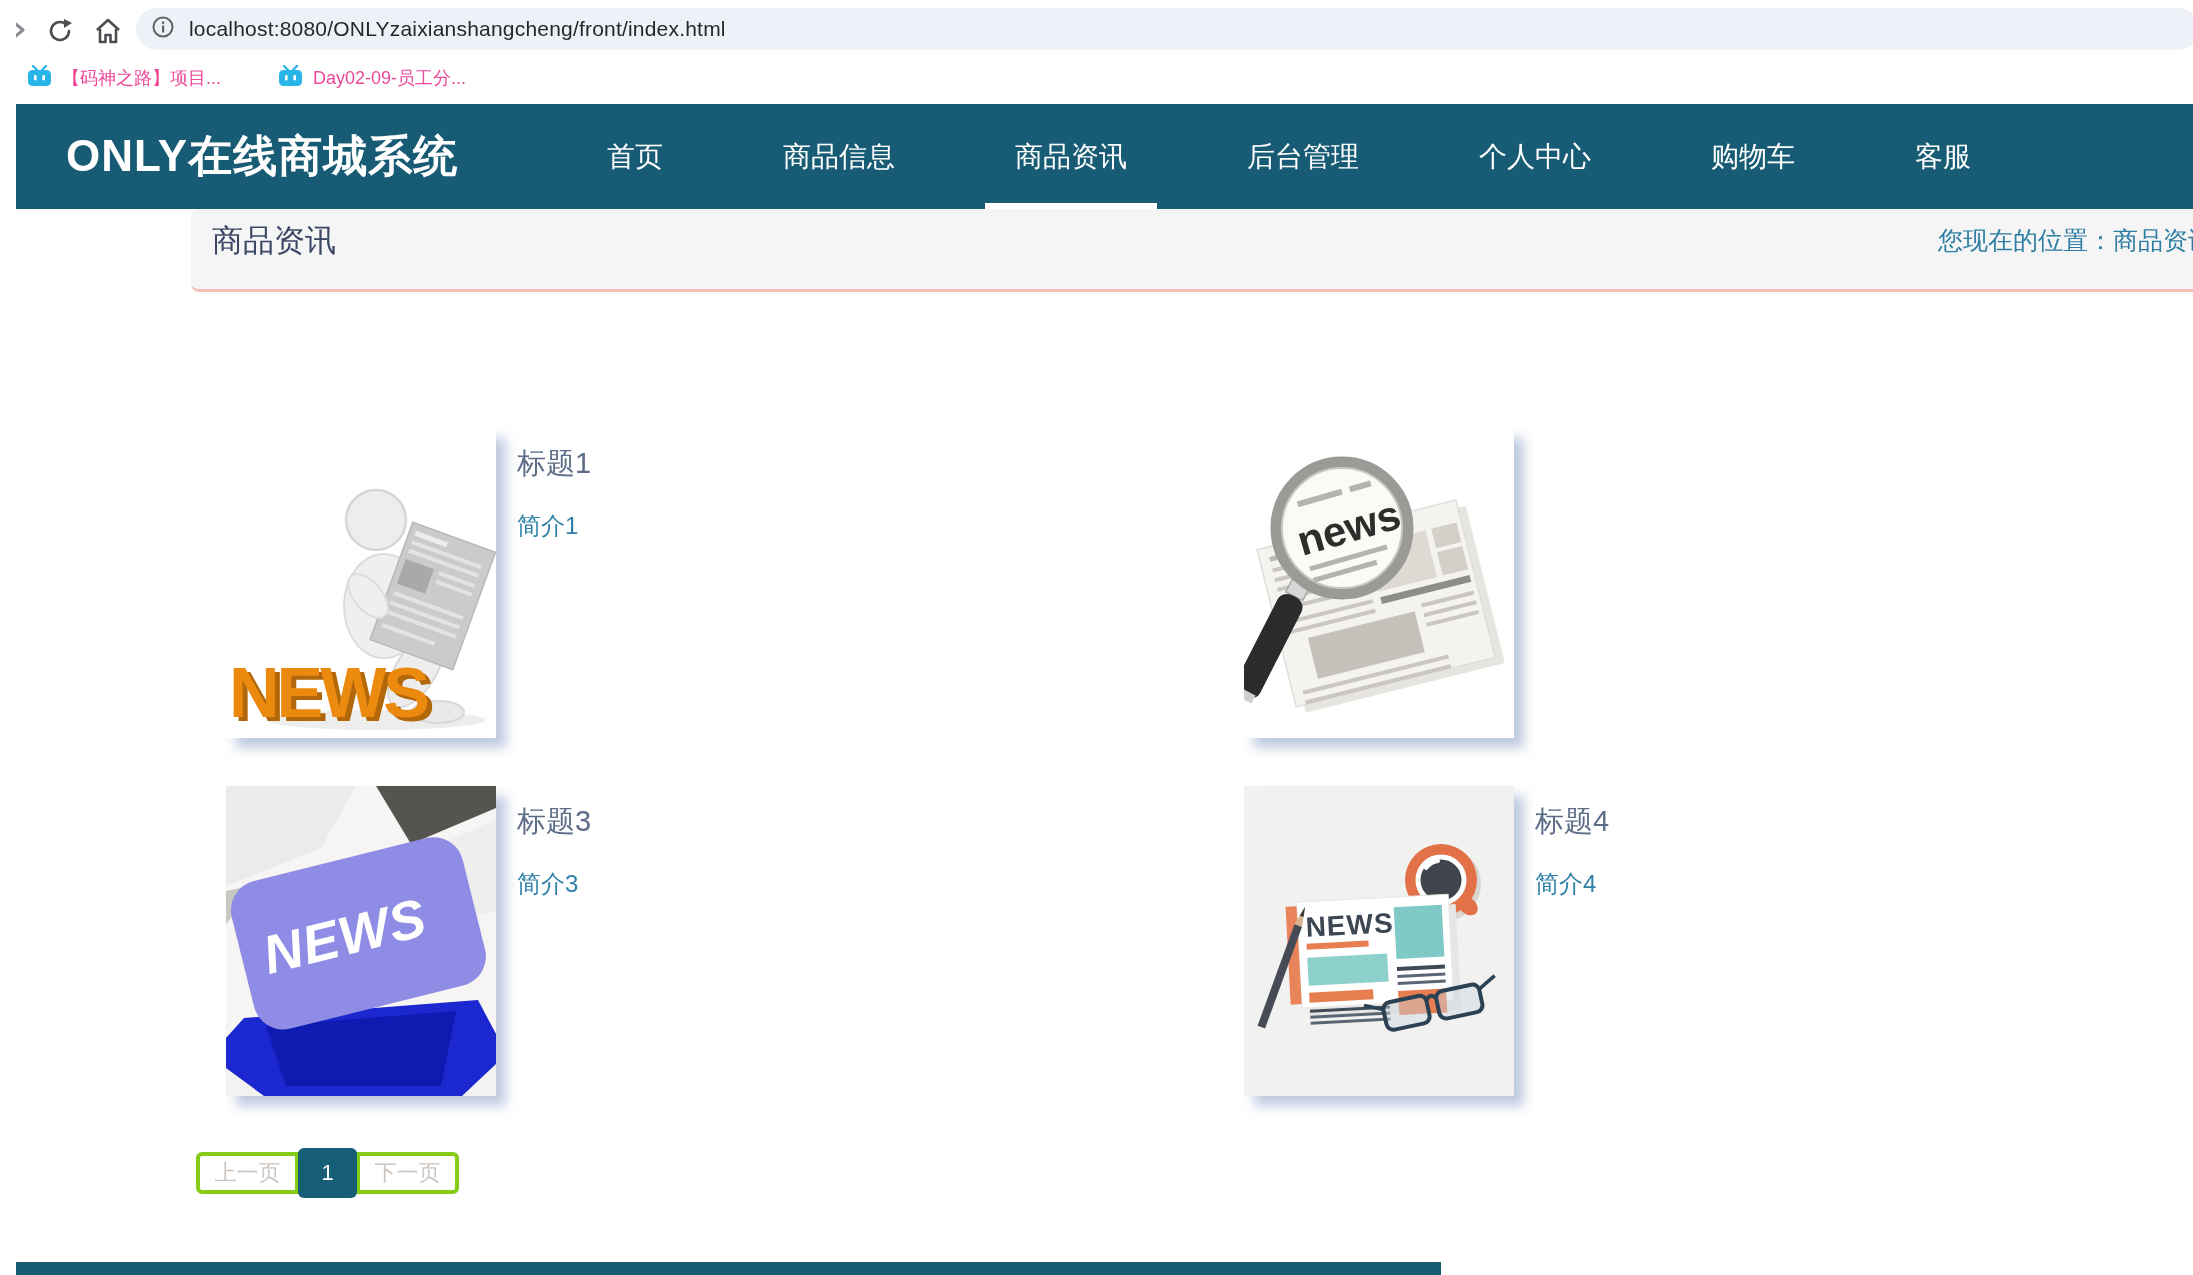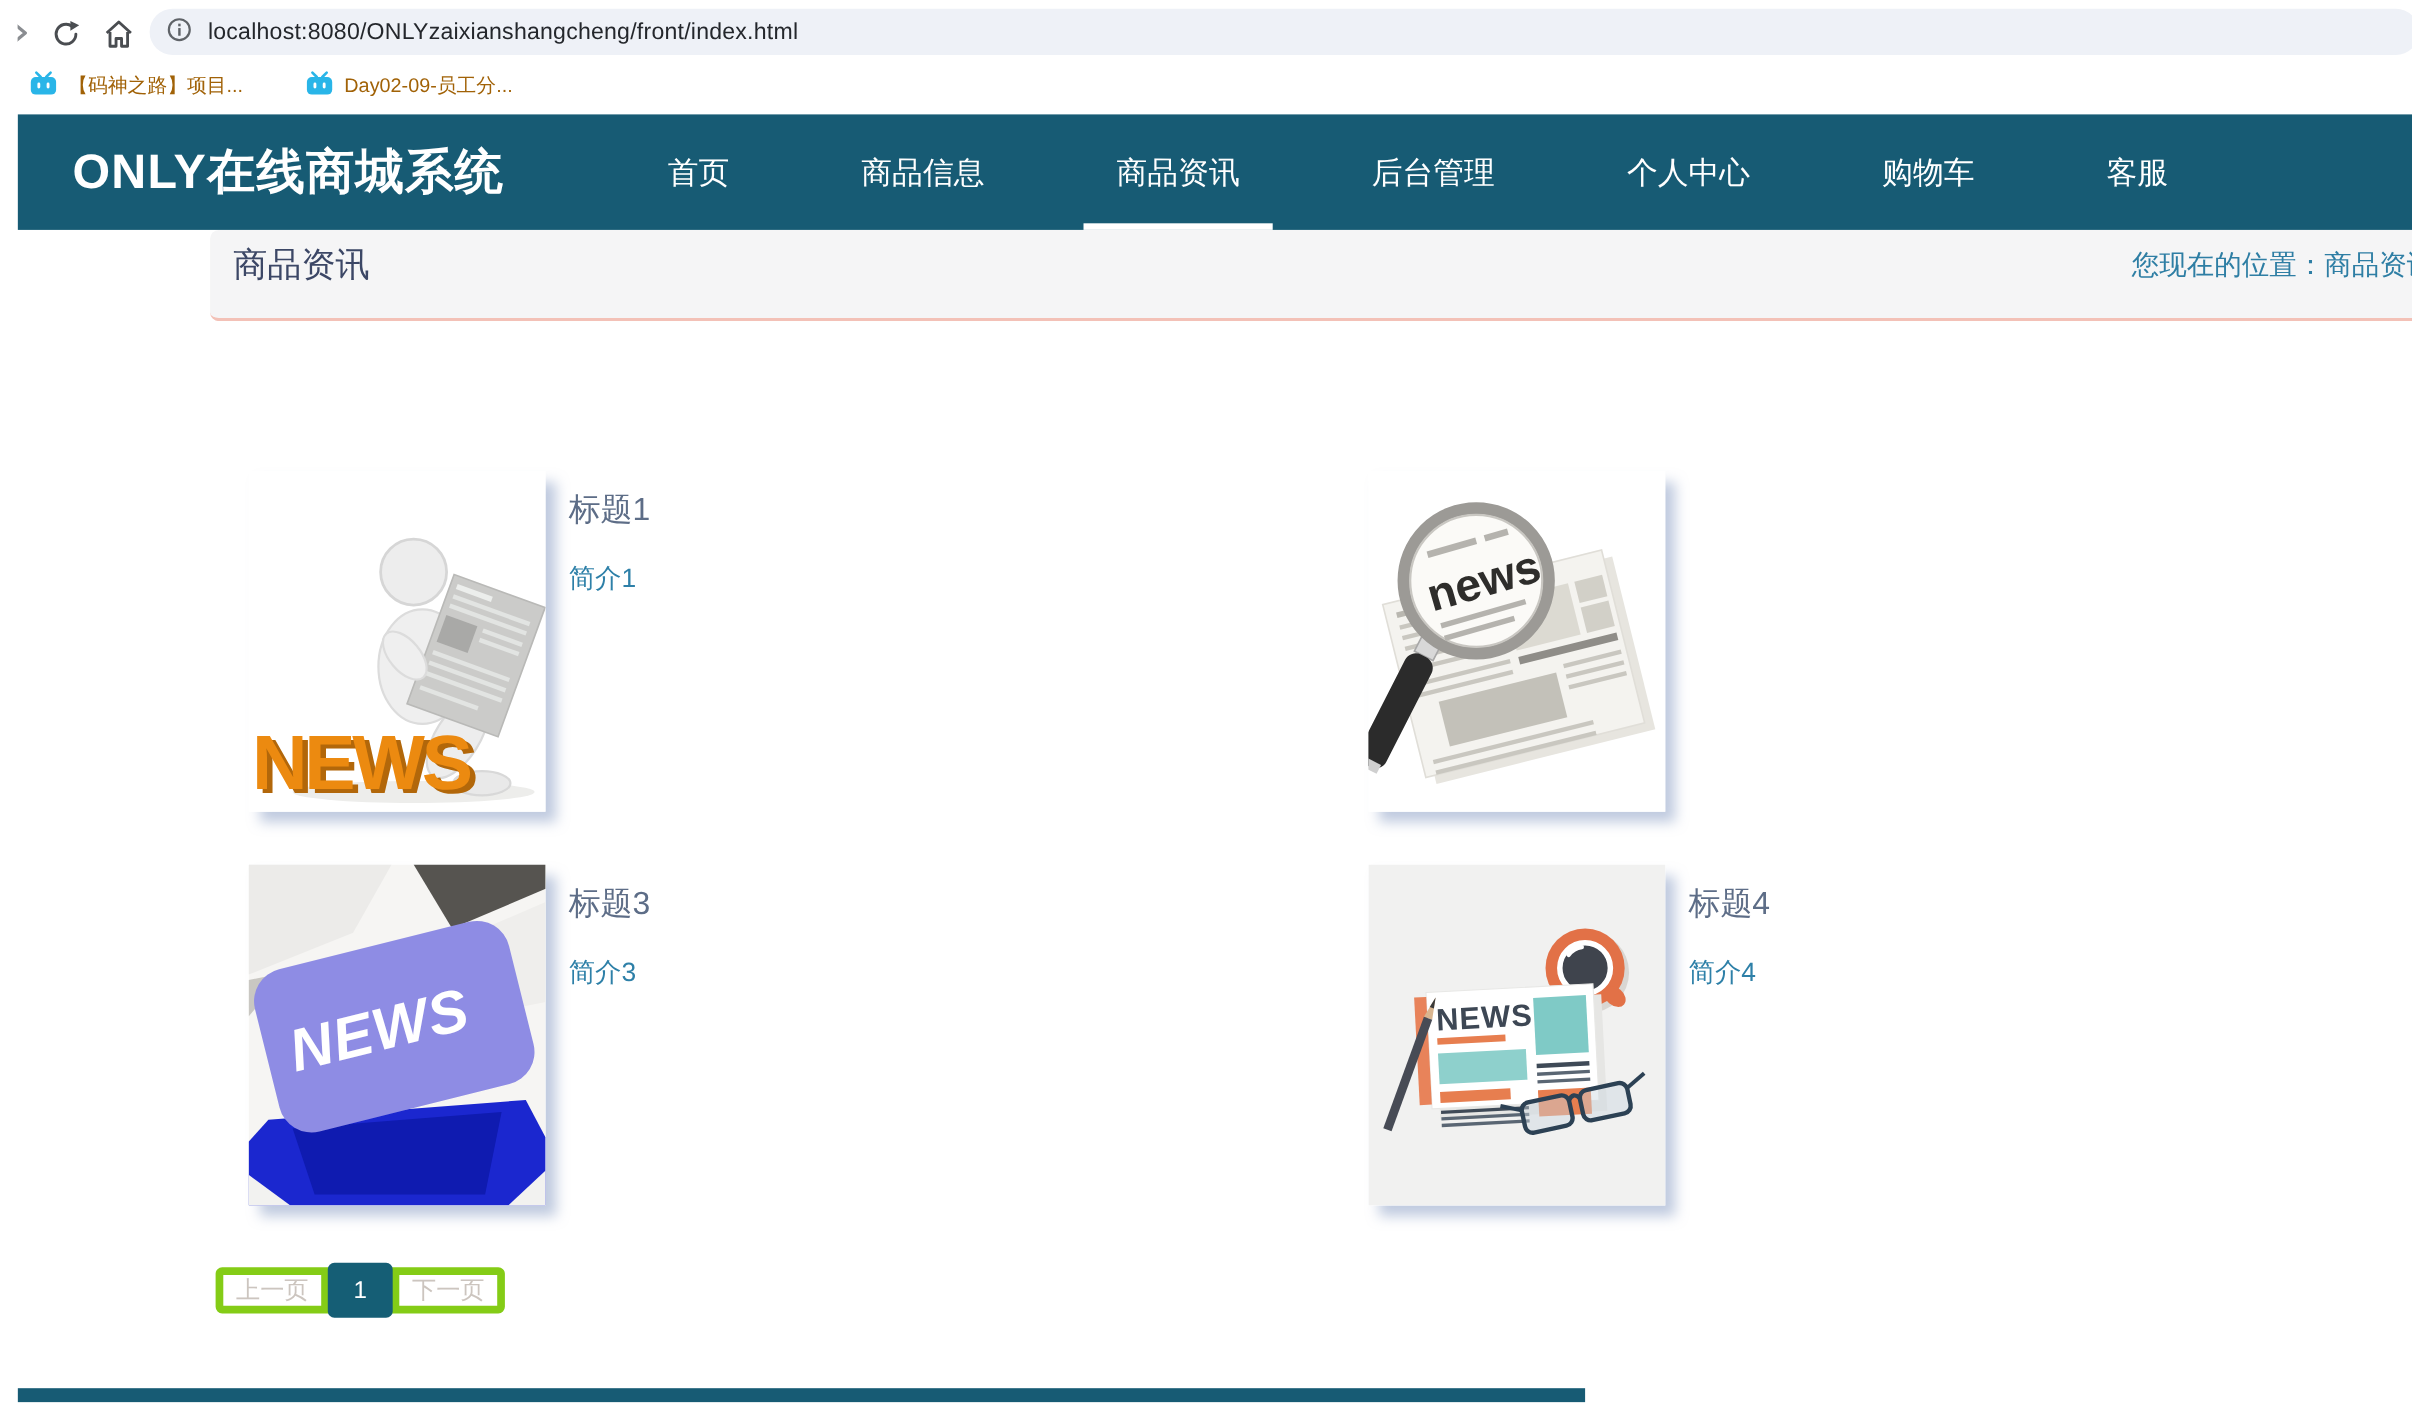--- a/index.html
+++ b/index.html
@@ -10,21 +10,21 @@
   
   .chrome{position:absolute;left:0;top:0;width:2193px;height:96px;background:#fff;}
   .back-frag{position:absolute;left:-8px;top:16px;color:#8a8d91;}
   .chrome-ico{position:absolute;top:13px;width:36px;height:36px;display:flex;align-items:center;justify-content:center;cursor:pointer;}
   .ico-reload{left:26px;}
   .ico-home{left:74px;}
   .urlbar{position:absolute;left:120px;top:8px;width:2063px;height:42px;background:#eef1f7;border-radius:21px;display:flex;align-items:center;padding:0 0 0 14px;box-sizing:border-box;}
   .url-text{font-size:21px;color:#24272c;margin-left:13px;letter-spacing:.2px;}
   .bookmarks{position:absolute;left:10px;top:62px;height:32px;display:flex;align-items:center;gap:56px;}
   .bm{display:flex;align-items:center;gap:9px;cursor:pointer;}
-  .bm-label{font-size:18px;color:#a16207;}
+  .bm-label{font-size:18px;color:#ec4899;}
 
   
   .site-header{position:absolute;left:0;top:104px;width:2193px;height:105px;background:#175b74;display:flex;align-items:center;}
   .brand{font-size:44px;color:#fff;margin-left:50px;letter-spacing:1px;white-space:nowrap;cursor:pointer;font-weight:bold;}
   .nav{position:absolute;left:591px;top:0;height:105px;display:flex;gap:120px;align-items:center;}
   .nav-item{position:relative;height:105px;display:flex;align-items:center;font-size:28px;color:#fff;white-space:nowrap;cursor:pointer;}
   .nav-item.active::after{content:"";position:absolute;left:-30px;right:-30px;bottom:0;height:6px;background:#fff;}
 
   
   .panel{position:absolute;left:175px;top:209px;width:2018px;height:80px;background:#f5f5f6;
@@ -38,21 +38,21 @@
   .card.c1{left:210px;top:428px;} .card.c2{left:1228px;top:428px;}
   .card.c3{left:210px;top:786px;} .card.c4{left:1228px;top:786px;}
   .thumb{width:270px;height:310px;background:#fff;box-shadow:10px 10px 11px rgba(128,150,192,.5);cursor:pointer;flex:none;}
   .thumb svg{display:block;}
   .card-text{margin-left:21px;padding-top:16px;}
   .card-title{font-size:29px;color:#5d6d87;cursor:pointer;}
   .card-brief{font-size:24px;color:#2e80a8;margin-top:26px;cursor:pointer;}
 
   
   .pager{position:absolute;left:180px;top:1152px;height:42px;display:flex;align-items:center;}
-  .pg-btn{width:103px;height:42px;border:7px solid #84cc16;background:#fff;color:#ccc5bf;font-size:22px;
+  .pg-btn{width:103px;height:42px;border:4px solid #84cc16;background:#fff;color:#ccc5bf;font-size:22px;
           display:flex;align-items:center;justify-content:center;box-sizing:border-box;cursor:pointer;}
   .pg-prev{border-radius:6px 0 0 6px;}
   .pg-next{border-radius:0 6px 6px 0;}
   .pg-cur{width:59px;height:50px;background:#155e75;color:#fff;font-size:22px;border-radius:6px;
           display:flex;align-items:center;justify-content:center;z-index:2;margin:0 -1px;cursor:pointer;}
 
   
   .hscroll{position:absolute;left:0;top:1262px;width:1425px;height:13px;background:#175b74;cursor:pointer;}
 </style>
 </head>

